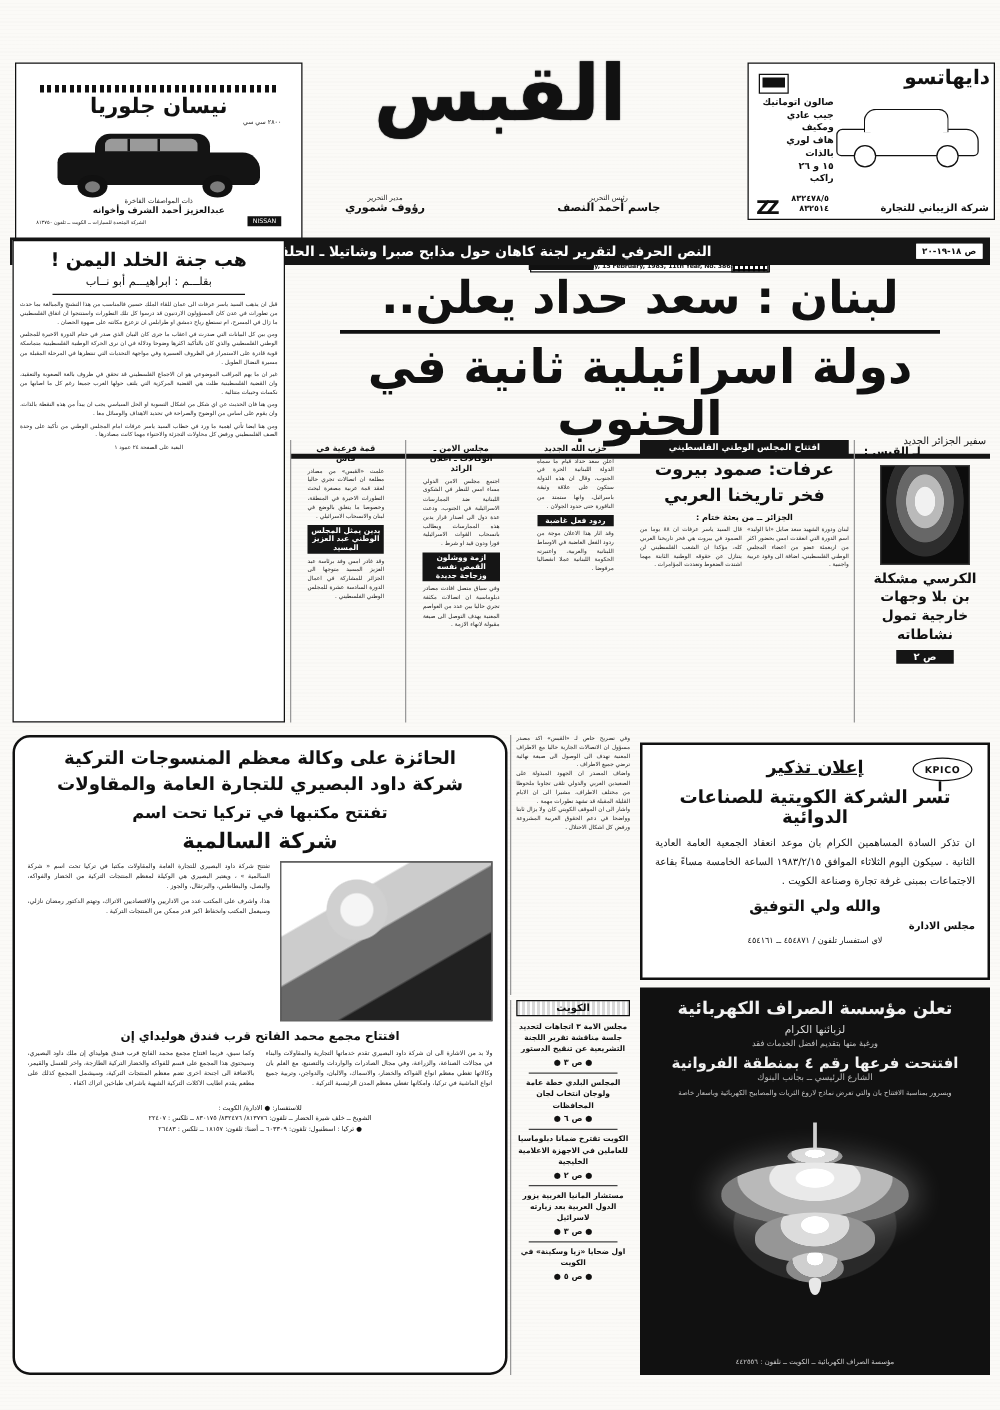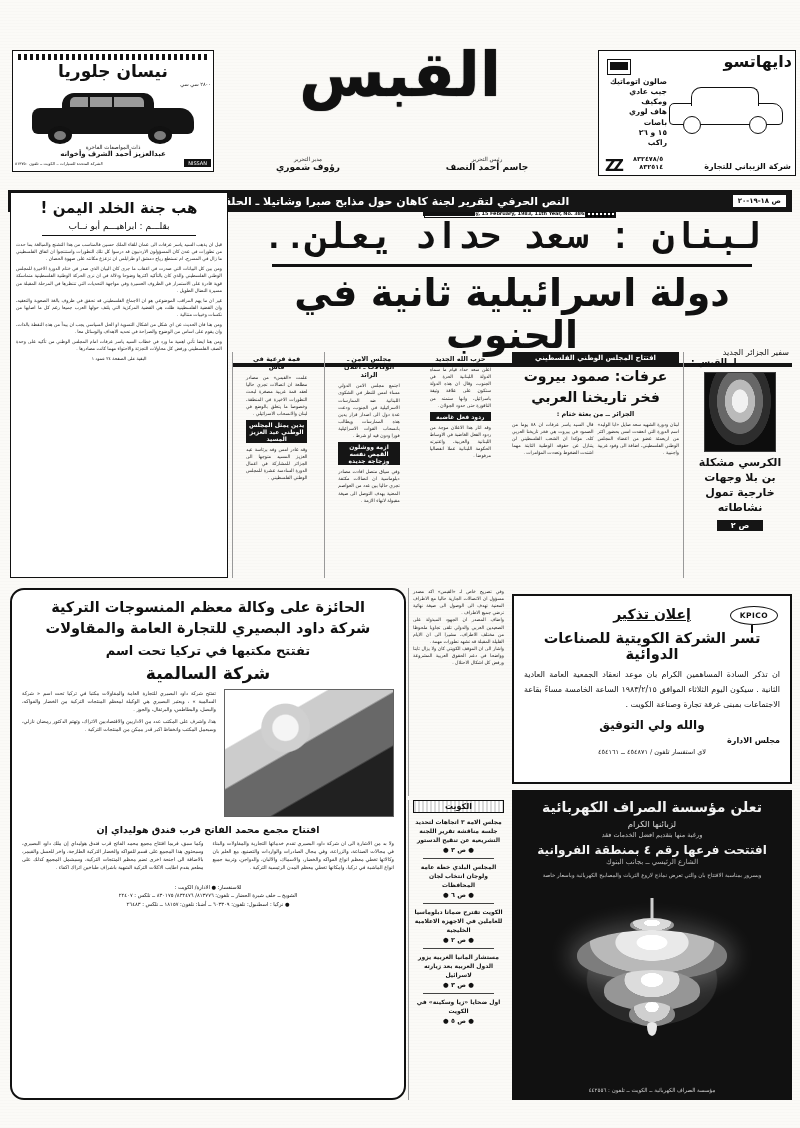--- a/index.html
+++ b/index.html
@@ -13,21 +13,21 @@
     position:absolute;inset:0;
     background:
       repeating-linear-gradient(0deg, rgba(0,0,0,0.012) 0 1px, rgba(0,0,0,0) 1px 3px),
       #fbfaf7;
   }
   .arabic{font-family:"DejaVu Sans","Liberation Sans",sans-serif;direction:rtl;}
   
   #masthead{position:absolute;left:0;top:44px;width:800px;height:135px;}
   .ad-nissan{
     position:absolute;left:12px;top:6px;width:196px;height:116px;
-    border:1.5px solid #111;background:#fff;padding:2px;
+    border:1.5px solid #111;background:#fff;padding:16px;
   }
   .ad-nissan .topbar{height:6px;background:repeating-linear-gradient(90deg,#111 0 3px,#fff 3px 6px);margin:1px 3px 3px;}
   .ad-nissan .brand{
     text-align:center;font-weight:bold;font-size:17px;letter-spacing:1px;
     color:#111;line-height:1;margin-bottom:1px;
   }
   .ad-nissan .cc{font-size:5px;text-align:right;padding-left:6px;color:#222;}
   .carblob{
     margin:1px auto 0;width:170px;height:56px;position:relative;
   }
@@ -89,21 +89,21 @@
   .ad-daihatsu .comp{position:absolute;right:4px;bottom:4px;font-size:8px;font-weight:bold;color:#111;}
 
   
   #banner{position:absolute;left:8px;top:190px;width:784px;height:22px;background:#151515;color:#fff;
     display:flex;align-items:center;justify-content:flex-start;padding:0 6px;box-sizing:border-box;}
   #banner .txt{font-size:11px;font-weight:bold;flex:1;text-align:center;letter-spacing:.2px;}
   #banner .pg{background:#fff;color:#111;font-size:7px;font-weight:bold;padding:1px 4px;border:1px solid #fff;}
 
   
   #headline{position:absolute;left:232px;top:218px;width:560px;}
-  .hl1{font-size:36px;font-weight:bold;text-align:center;color:#111;line-height:1.15;letter-spacing:-1px;font-family:Liberation Mono, monospace;}
+  .hl1{font-size:36px;font-weight:bold;text-align:center;color:#111;line-height:1.15;letter-spacing:-1px;}
   .hl-rule{height:3px;background:#111;margin:5px 40px 6px;}
   .hl2{font-size:38px;font-weight:bold;text-align:center;color:#111;line-height:1.1;letter-spacing:-1px;}
   .hl-rule2{height:4px;background:#151515;margin:6px 0 0;}
 
   
   #opinion{position:absolute;left:10px;top:192px;width:218px;height:386px;border:1px solid #111;background:#fff;box-sizing:border-box;padding:4px 5px;}
   #opinion .ohead{font-size:15px;font-weight:bold;text-align:center;color:#111;margin:2px 0 4px;}
   #opinion .obyline{font-size:9px;text-align:center;color:#111;margin-bottom:4px;letter-spacing:1px;}
   #opinion .ounder{height:1px;background:#111;margin:0 26px 5px;}
   .body-ar{font-size:4.6px;line-height:1.55;text-align:justify;color:#1b1b1b;}
@@ -256,21 +256,21 @@
 
     <div class="ad-daihatsu">
       <div class="brand arabic">دايهاتسو</div>
       <div class="dlogo">
           <i></i>
         </div>
       <div class="speclist arabic">
         <div>صالون اتوماتيك</div>
         <div>جيب عادي ومكيف</div>
         <div>هاف لوري</div>
-        <div>باصات</div>
+        <div>بالذات</div>
         <div>١٥ و ٢٦</div>
         <div>راكب</div>
       </div>
       <div class="dcar">
         <div class="b"></div>
           <div class="c"></div>
         <div class="wh l"></div>
           <div class="wh r"></div>
       </div>
       <div class="zz">ZZ</div>

